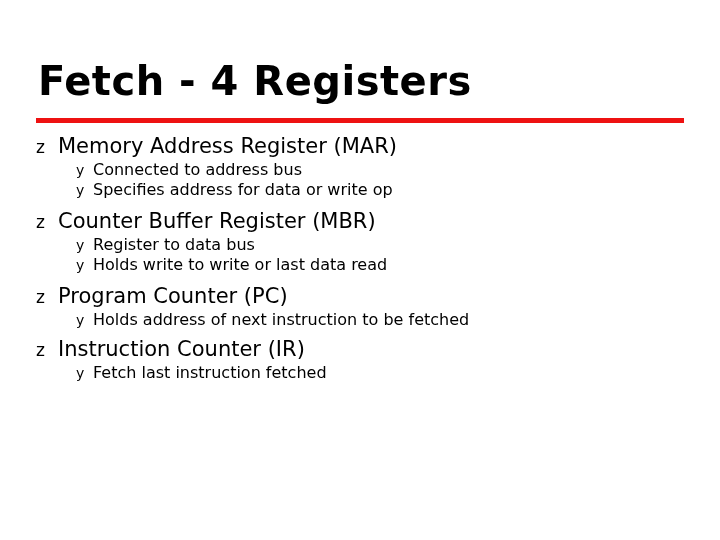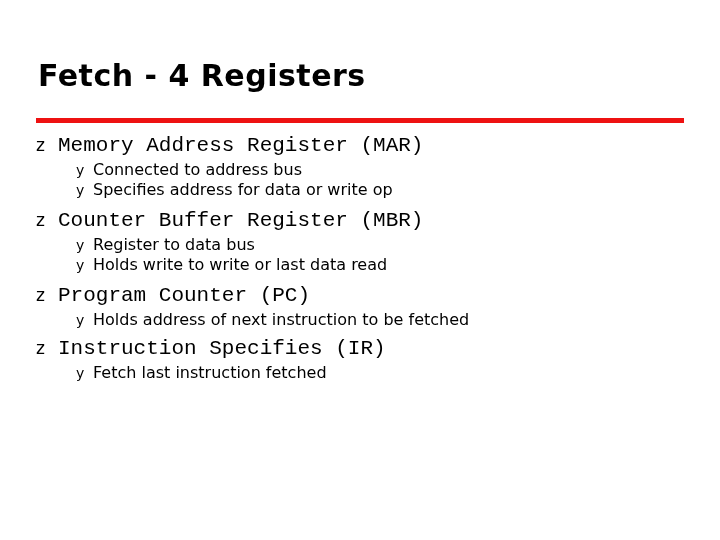--- a/index.html
+++ b/index.html
@@ -16,21 +16,21 @@
   .slide {
     position: relative;
     width: 720px;
     height: 540px;
     box-sizing: border-box;
   }
   .slide-title {
     position: absolute;
     left: 38px;
     top: 58px;
-    font-size: 30px;
+    font-size: 40px;
     font-weight: bold;
     color: #000000;
     letter-spacing: 0.5px;
     white-space: nowrap;
   }
   .title-rule {
     position: absolute;
     left: 36px;
     top: 118px;
     width: 648px;
@@ -55,21 +55,20 @@
     color: #000000;
     width: 22px;
     flex: 0 0 22px;
     text-align: left;
     line-height: 1;
   }
   .lvl1 .text {
     font-size: 21px;
     color: #000000;
     line-height: 1.18;
-    font-family: Liberation Mono, monospace;
   }
   .lvl2 {
     display: flex;
     align-items: baseline;
     margin-left: 40px;
     margin-top: 1px;
   }
   .lvl2 .bullet {
     font-size: 14px;
     color: #000000;
@@ -137,21 +136,21 @@
       </div>
       <div class="lvl2">
         <span class="bullet">y</span>
         <span class="text">Holds address of next instruction to be fetched</span>
       </div>
     </div>
 
     <div class="group tight">
       <div class="lvl1">
         <span class="bullet">z</span>
-        <span class="text">Instruction Specifies (IR)</span>
+        <span class="text">Instruction Counter (IR)</span>
       </div>
       <div class="lvl2">
         <span class="bullet">y</span>
         <span class="text">Fetch last instruction fetched</span>
       </div>
     </div>
 
   </div>
 </div>
 

